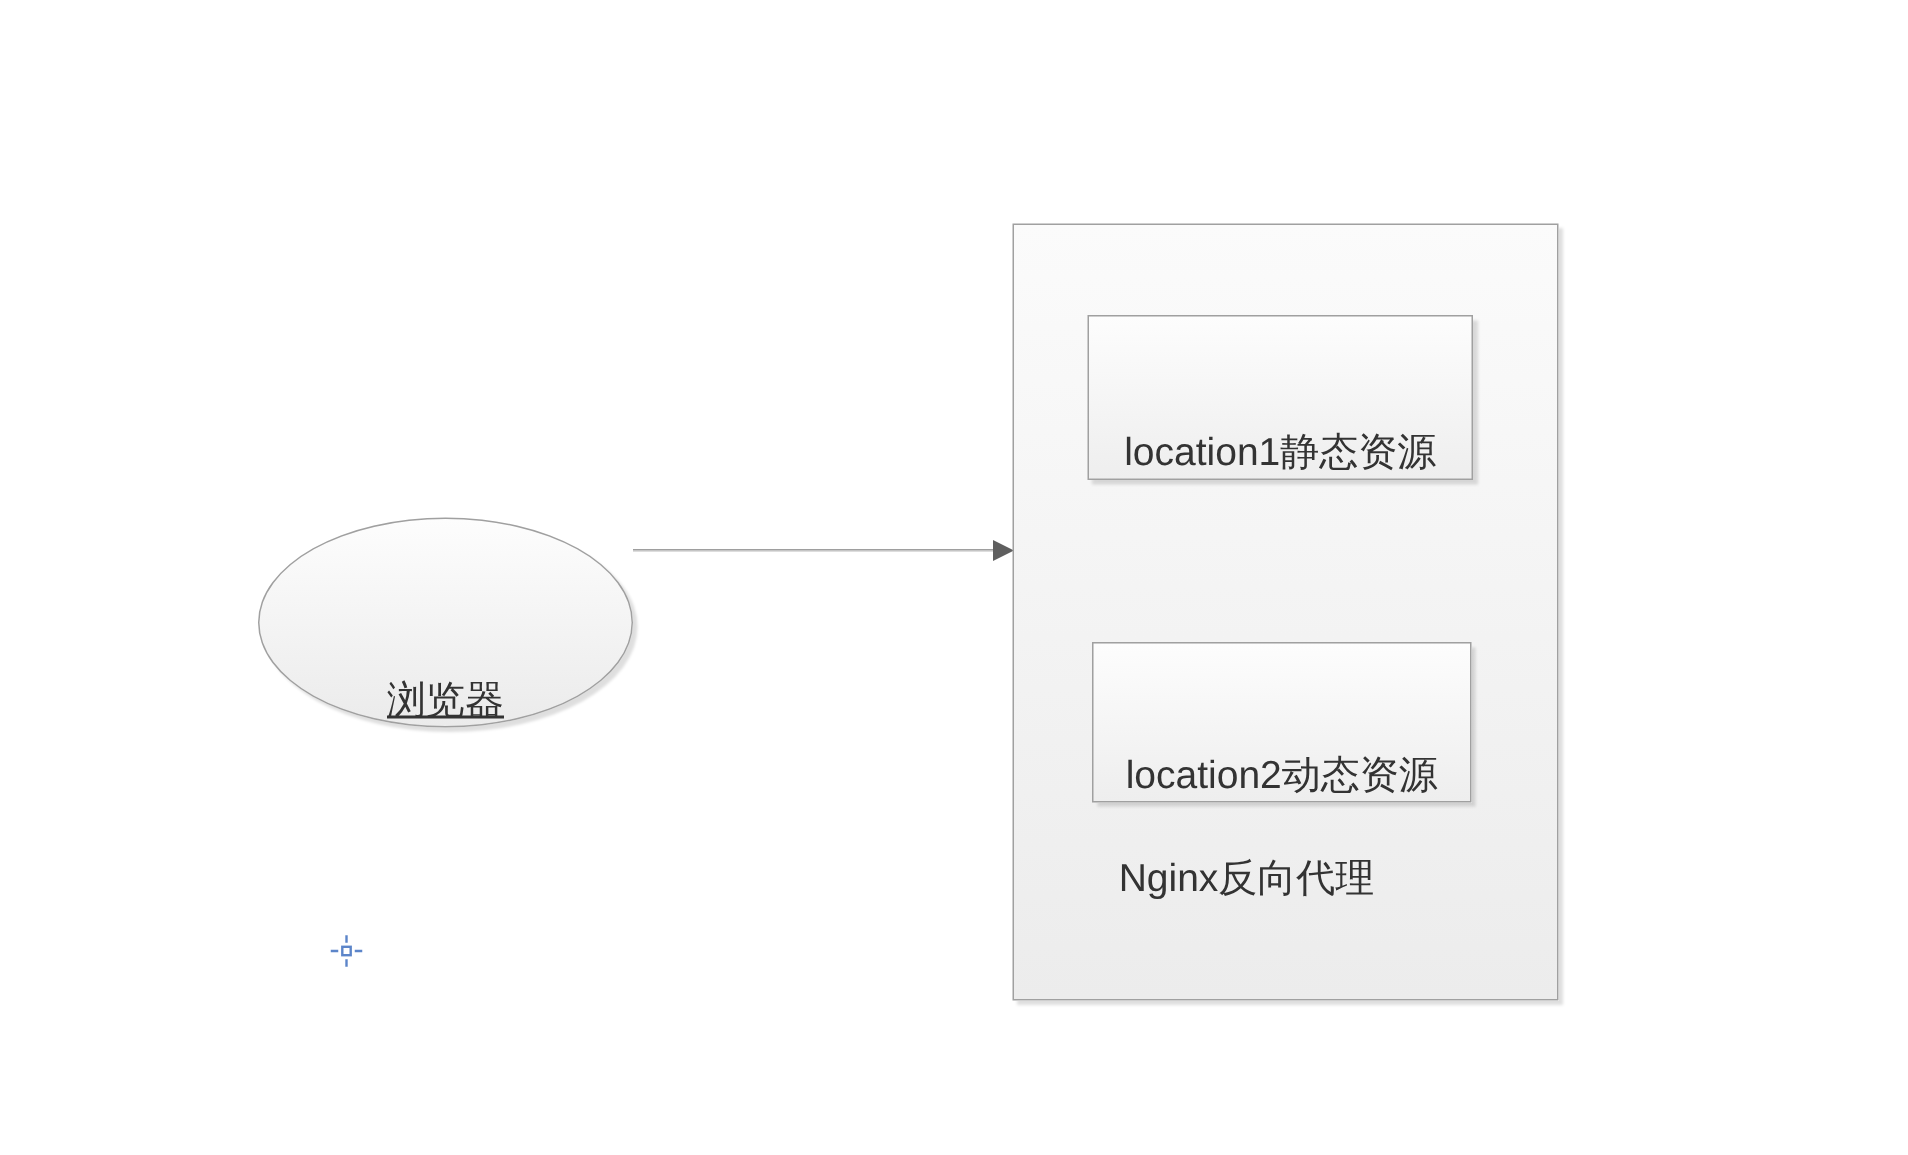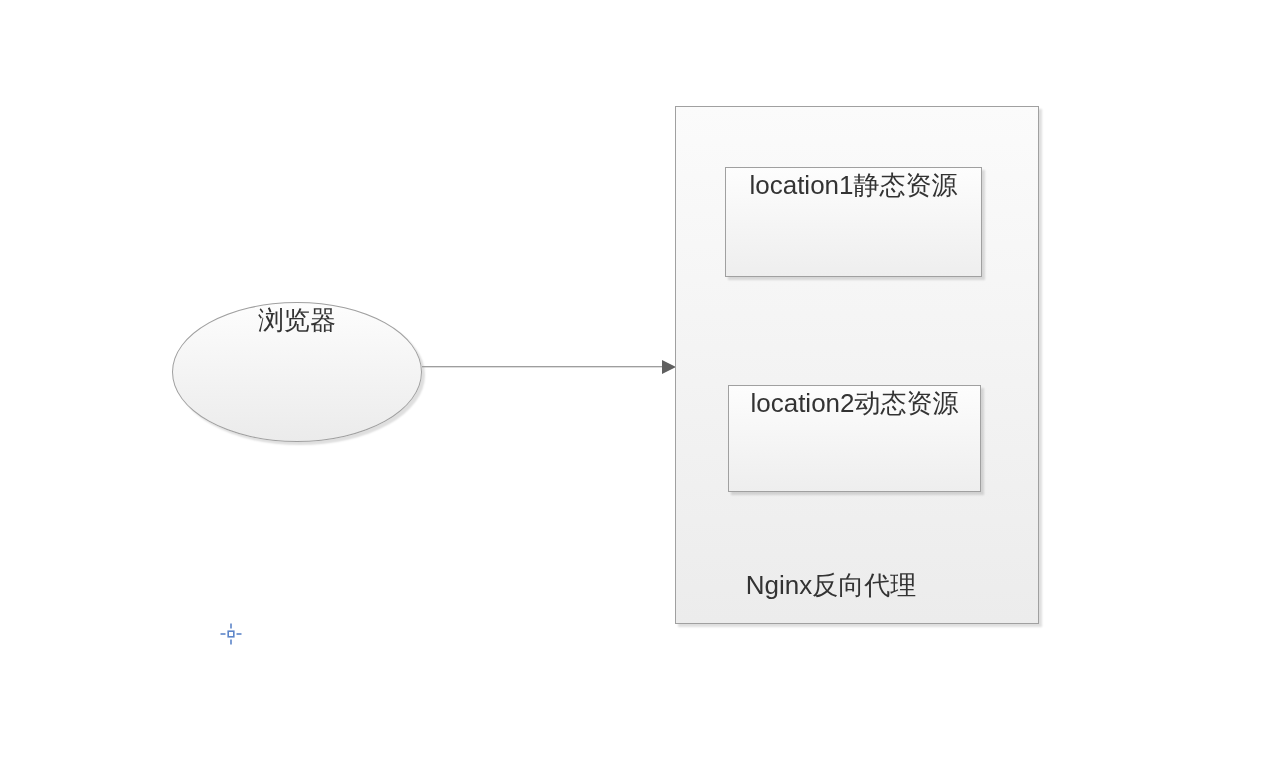--- a/index.html
+++ b/index.html
@@ -15,32 +15,34 @@
     background: #ffffff;
     overflow: hidden;
   }
   .shape {
     position: absolute;
     box-sizing: border-box;
     border: 1px solid #a0a0a0;
     background: linear-gradient(180deg, #fdfdfd 0%, #ebebeb 100%);
     box-shadow: 3px 3px 2px rgba(0,0,0,0.13);
     display: flex;
-    align-items: flex-start;
+    align-items: flex-end;
     justify-content: center;
     color: #333333;
     text-align: center;
+    margin-top: 43px;
   }
   .ellipse {
     left: 172px;
     top: 302px;
     width: 250px;
     height: 140px;
     border-radius: 50%;
     font-size: 26px;
+    text-decoration: underline;
   }
   .nginx-box {
     left: 675px;
     top: 106px;
     width: 364px;
     height: 518px;
     background: linear-gradient(180deg, #fbfbfb 0%, #ececec 100%);
   }
   .loc-box {
     font-size: 26px;

